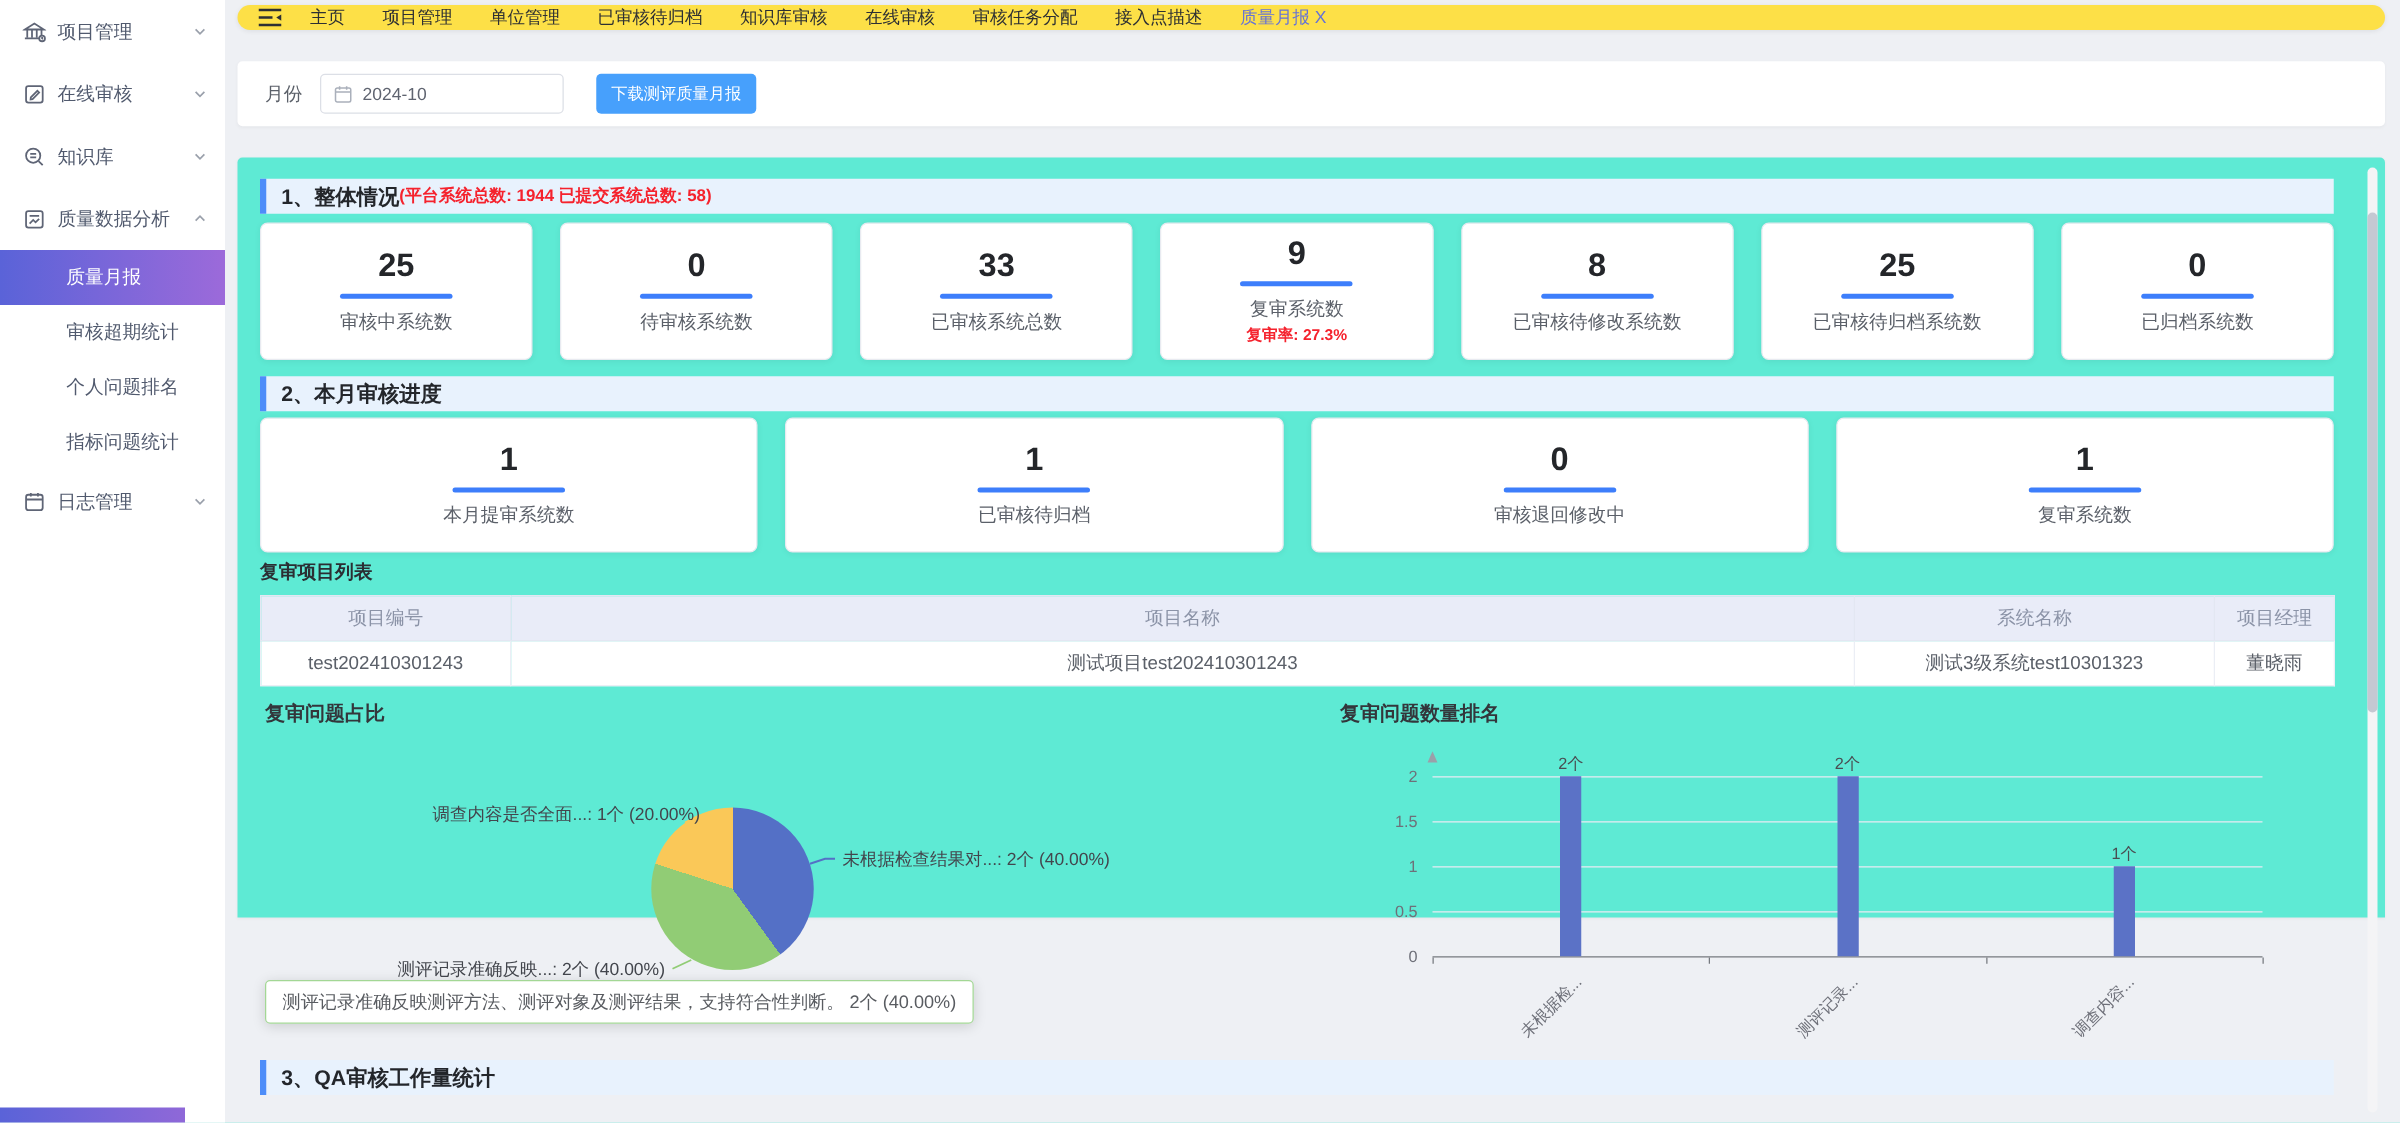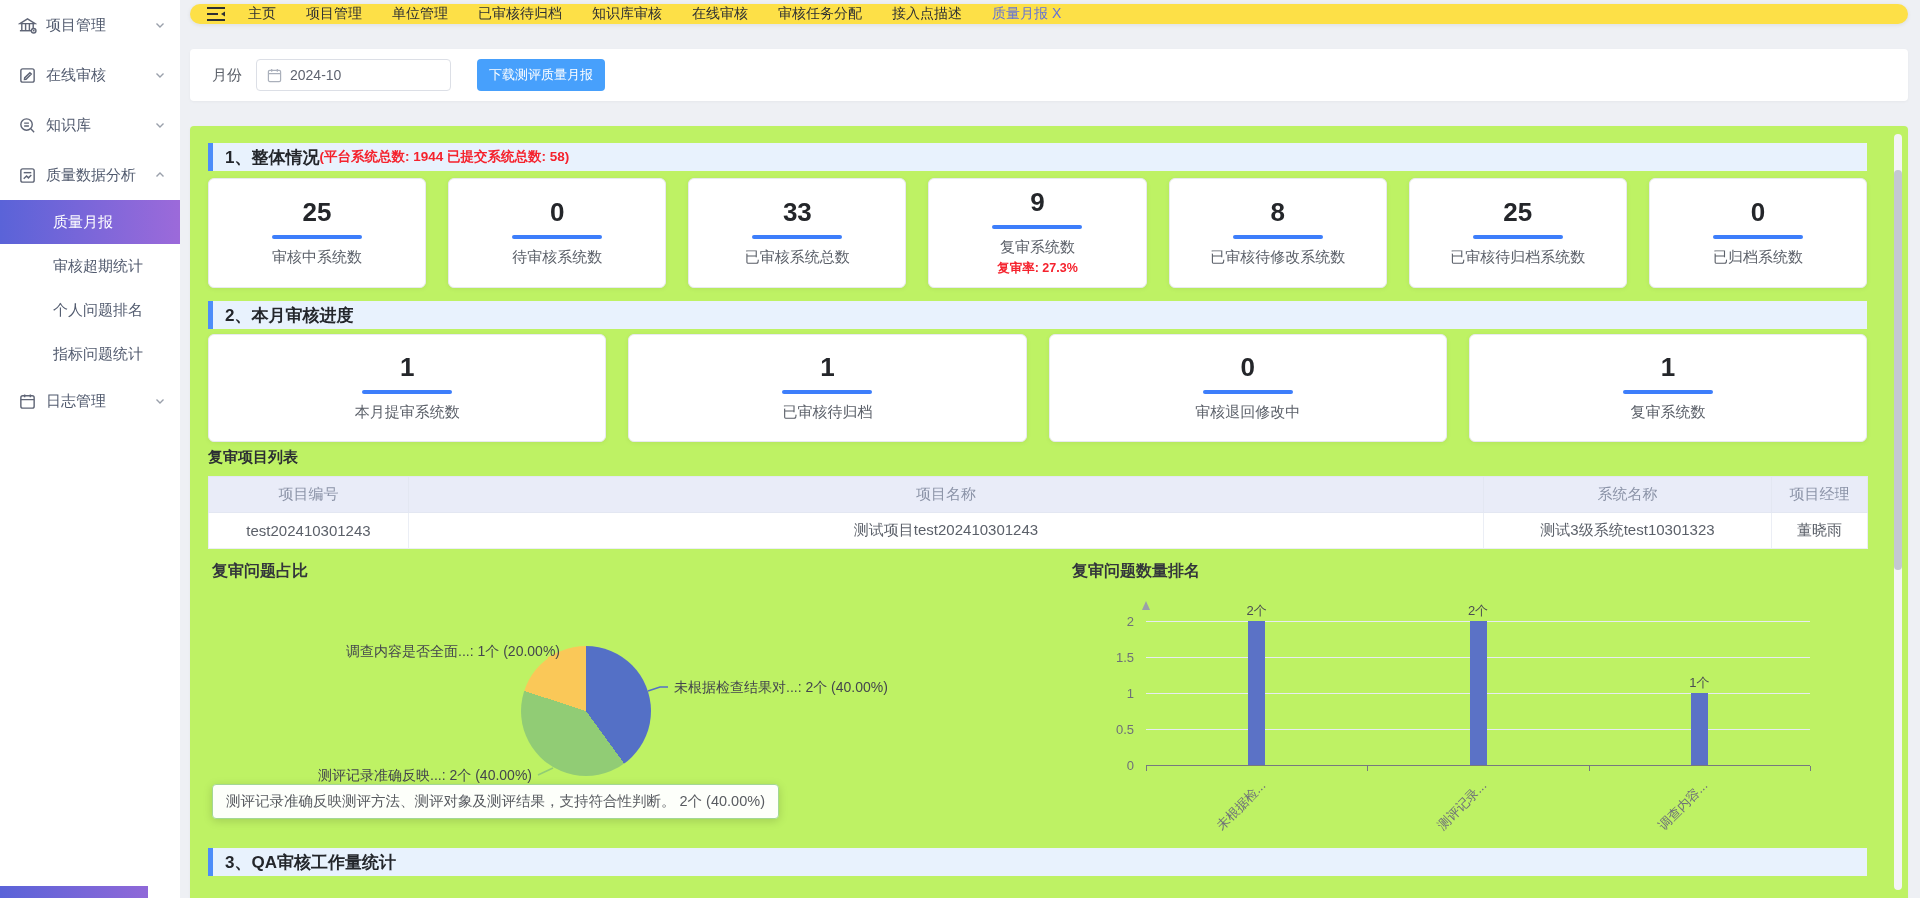--- a/index.html
+++ b/index.html
@@ -29,21 +29,21 @@
   
   .filter-card { position:absolute; left:190px; top:49px; width:1718px; height:52px; background:#fff; border-radius:4px;
                  display:flex; align-items:center; padding-left:22px; box-shadow:0 1px 3px rgba(0,0,0,.04); }
   .filter-label { font-size:15px; color:#5b6069; margin-right:14px; }
   .month-input { width:195px; height:32px; border:1px solid #dcdfe6; border-radius:4px; background:#fff;
                  display:flex; align-items:center; padding:0 10px; font-size:14px; color:#5f6470; gap:8px; }
   .dl-btn { margin-left:26px; height:32px; padding:0 12px; background:#47a0fc; border:none; border-radius:4px;
             color:#fff; font-size:13px; cursor:pointer; white-space:nowrap; }
 
   
-  .main-card { position:absolute; left:190px; top:126px; width:1718px; height:772px; background:#bef264; border-radius:4px 4px 0 0; box-shadow:0 1px 3px rgba(0,0,0,.04); }
+  .main-card { position:absolute; left:190px; top:126px; width:1718px; height:608px; background:#5eead4; border-radius:4px 4px 0 0; box-shadow:0 1px 3px rgba(0,0,0,.04); }
 
   .section-band { position:absolute; left:18px; width:1659px; height:28px; background:#e8f2fd; border-left:5px solid #4d8df9;
                   display:flex; align-items:center; padding-left:12px; }
   .section-title { font-size:17px; font-weight:bold; color:#23262b; }
   .section-note { font-size:13.5px; color:#f5222d; margin-left:0; font-weight:bold; }
 
   .cards-row { position:absolute; left:18px; width:1659px; display:flex; gap:22px; }
   .stat-card { flex:1; background:#fff; border:1px solid #e8eaf0; border-radius:6px; box-shadow:0 1px 5px rgba(0,0,0,.06);
                display:flex; flex-direction:column; align-items:center; justify-content:center; }
   .stat-num { font-size:26px; font-weight:bold; color:#24262a; line-height:1; }

